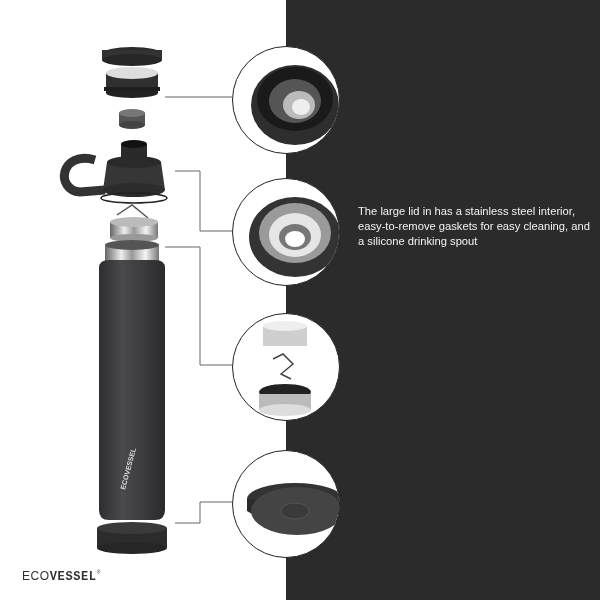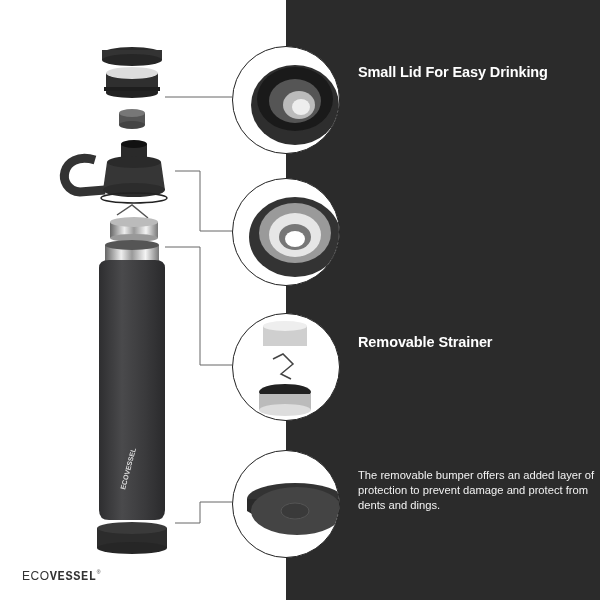--- a/index.html
+++ b/index.html
@@ -125,26 +125,24 @@
 <div class="circle" style="top:450px;">
   <svg width="108" height="108" viewBox="0 0 108 108">
     <ellipse cx="62" cy="48" rx="48" ry="16" fill="#333"></ellipse>
     <path d="M14,48 L14,60 Q62,90 110,60 L110,48 Z" fill="#2a2a2a"></path>
     <ellipse cx="64" cy="60" rx="46" ry="24" fill="#444"></ellipse>
     <ellipse cx="62" cy="60" rx="14" ry="8" fill="#3a3a3a" stroke="#555"></ellipse>
   </svg>
 </div>
 
 <div class="feature" style="top:63px;">
-  <h2>Small Lid For Easy Drinking</h2>
 </div>
 <div class="feature" style="top:204px;">
+  <p>The large lid in has a stainless steel interior, easy-to-remove gaskets for easy cleaning, and a silicone drinking spout</p>
 </div>
 <div class="feature" style="top:333px;">
-  <h2>Removable Strainer</h2>
 </div>
 <div class="feature" style="top:468px;">
-  <p>The removable bumper offers an added layer of protection to prevent damage and protect from dents and dings.</p>
 </div>
 
 <div class="logo">
   <span>ECO</span><b>VESSEL</b><sup>®</sup>
 </div>
 
 </body></html>

